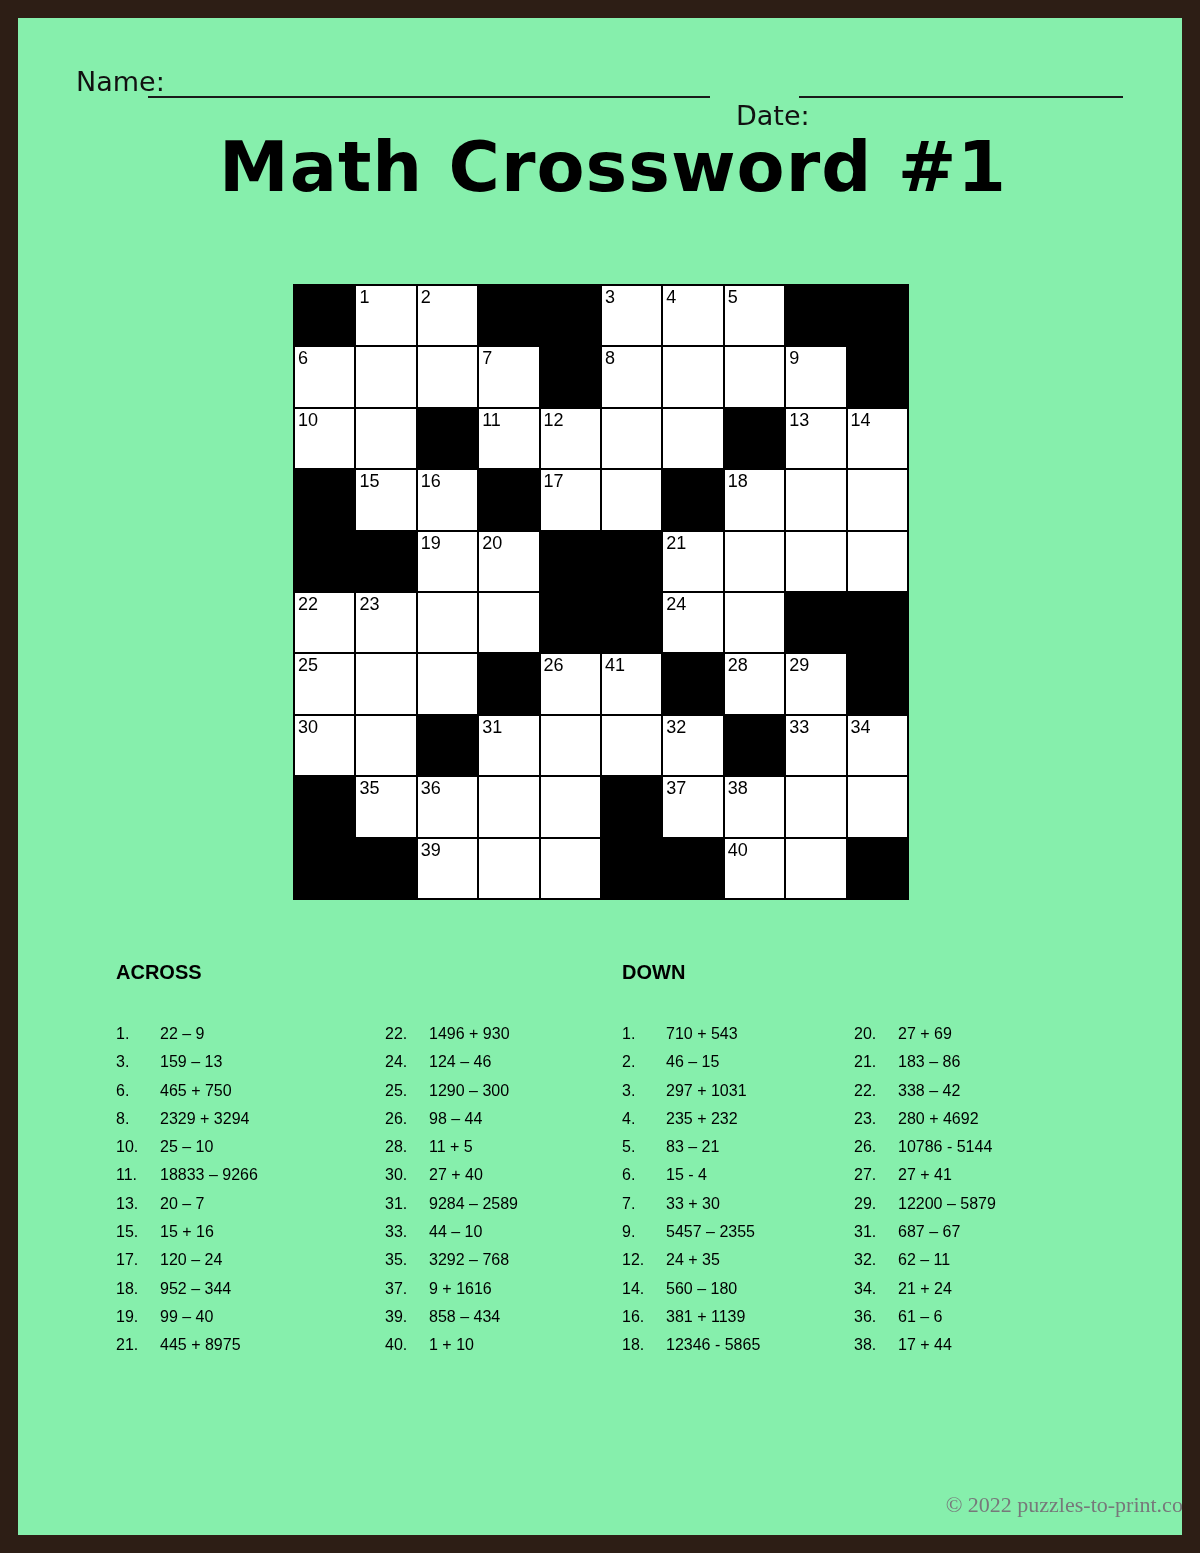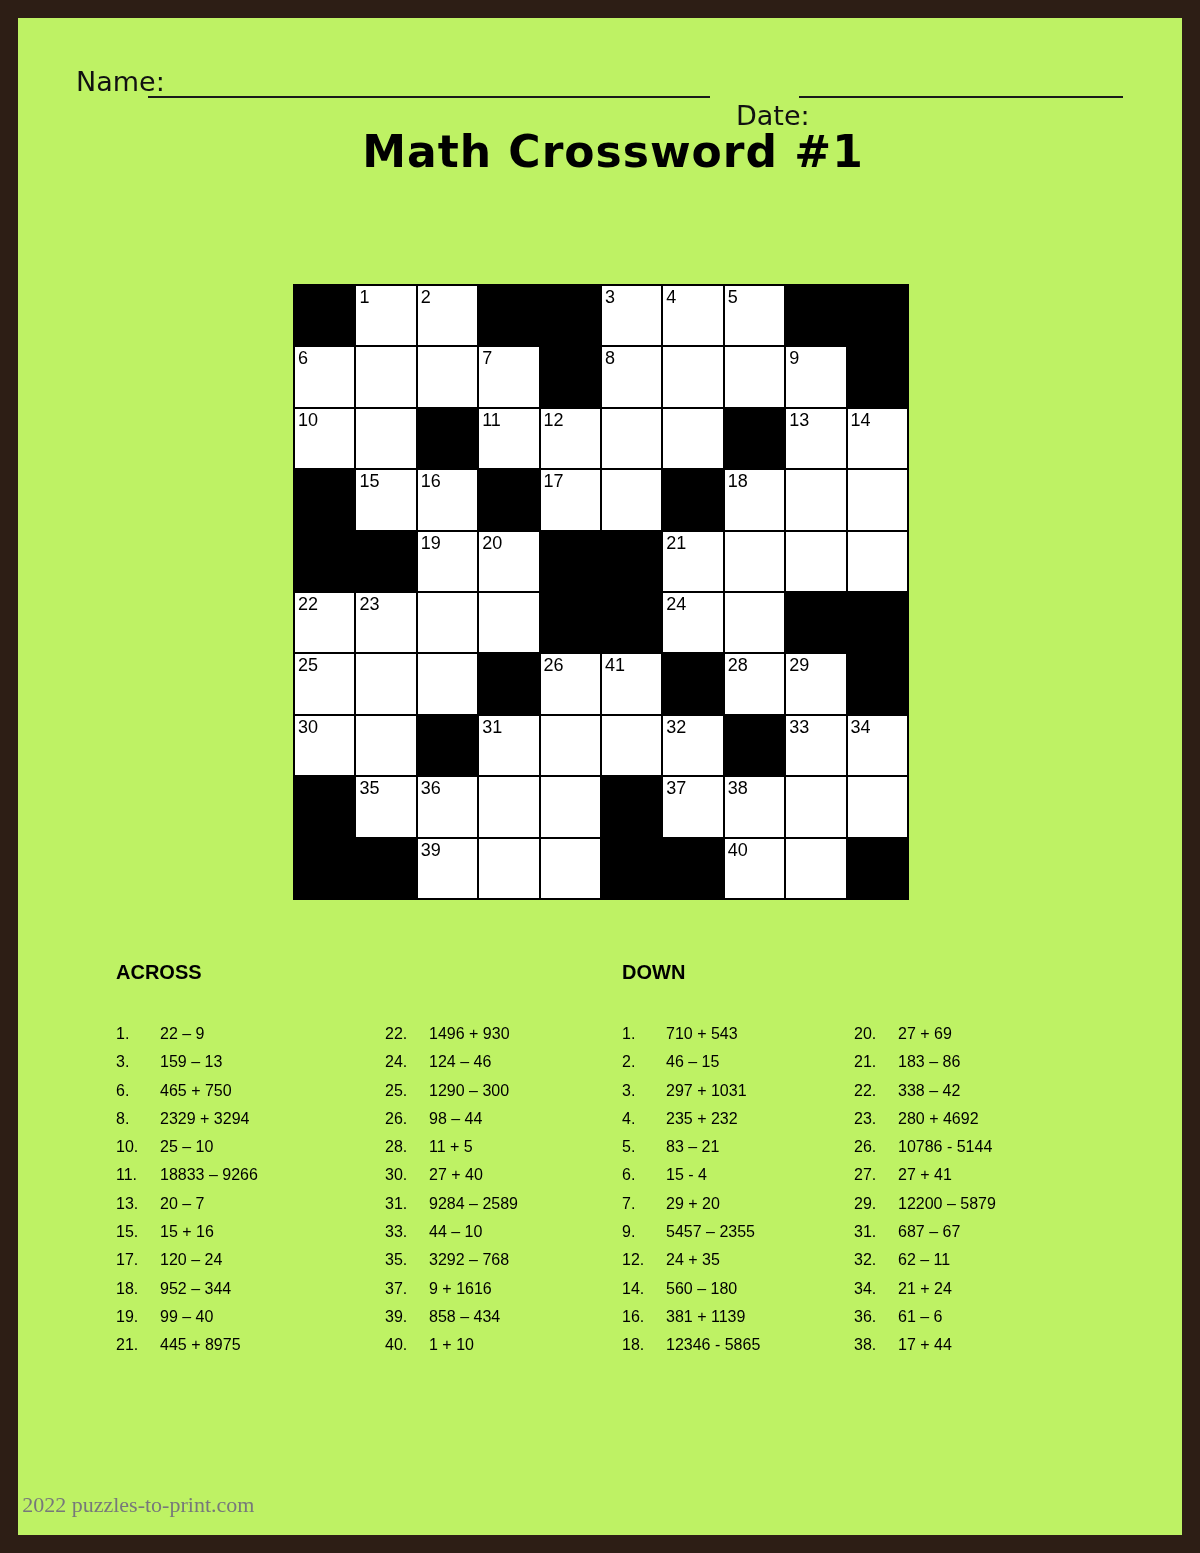--- a/index.html
+++ b/index.html
@@ -1,20 +1,20 @@
 <!DOCTYPE html>
 <html><head>
 <meta charset="utf-8">
 <style>
   * { margin:0; padding:0; box-sizing:border-box; }
   html,body { background:#fff; }
   .page {
     position:relative;
     width:1200px; height:1553px;
-    background:#bef264;
+    background:#86efac;
     font-family:"Liberation Sans", sans-serif;
     overflow:hidden;
   }
   .frame {
     position:absolute; inset:0;
     border:18px solid #2d1e15;
     pointer-events:none;
     z-index:50;
   }
   
@@ -30,21 +30,21 @@
     border-bottom:2px solid #1a1a1a;
   }
   .name-line { left:148px; top:96px; width:562px; }
   .date-line { left:799px; top:96px; width:324px; }
   
   .title {
     position:absolute; left:0; right:0; top:126px;
     text-align:center;
     font-family:"DejaVu Sans", sans-serif;
     font-weight:800;
-    font-size:44px;
+    font-size:70px;
     letter-spacing:1px;
     color:#000;
     padding-left:26px;
   }
   
   .grid {
     position:absolute; left:293px; top:284px;
     display:grid;
     grid-template-columns:repeat(10, 61.4px);
     grid-auto-rows:61.4px;
@@ -69,21 +69,21 @@
   .clue-col { position:absolute; top:1020px; }
   .clue-col.ac1 { left:116px; }
   .clue-col.ac2 { left:385px; }
   .clue-col.dc1 { left:622px; }
   .clue-col.dc2 { left:854px; }
   .clue { height:28.3px; line-height:28.3px; font-size:16px; color:#000; white-space:nowrap; }
   .cnum { display:inline-block; width:44px; }
   
   .footer {
     position:absolute; left:0; right:0; top:1492px;
-    text-align:left;
+    text-align:right;
     font-family:"Liberation Serif", serif;
     font-size:22px;
     color:#77787a;
   }
 </style>
 </head>
 <body>
 
 <div class="page">
   <div class="frame" style="border-color: rgb(45, 30, 21);"></div>
@@ -309,21 +309,21 @@
       <div class="clue"><span class="cnum">39.</span><span class="ctext">858 – 434</span></div>
       <div class="clue"><span class="cnum">40.</span><span class="ctext">1 + 10</span></div>
     </div>
   <div class="clue-col dc1" id="down-col1">
       <div class="clue"><span class="cnum">1.</span><span class="ctext">710 + 543</span></div>
       <div class="clue"><span class="cnum">2.</span><span class="ctext">46 – 15</span></div>
       <div class="clue"><span class="cnum">3.</span><span class="ctext">297 + 1031</span></div>
       <div class="clue"><span class="cnum">4.</span><span class="ctext">235 + 232</span></div>
       <div class="clue"><span class="cnum">5.</span><span class="ctext">83 – 21</span></div>
       <div class="clue"><span class="cnum">6.</span><span class="ctext">15 - 4</span></div>
-      <div class="clue"><span class="cnum">7.</span><span class="ctext">29 + 20</span></div>
+      <div class="clue"><span class="cnum">7.</span><span class="ctext">33 + 30</span></div>
       <div class="clue"><span class="cnum">9.</span><span class="ctext">5457 – 2355</span></div>
       <div class="clue"><span class="cnum">12.</span><span class="ctext">24 + 35</span></div>
       <div class="clue"><span class="cnum">14.</span><span class="ctext">560 – 180</span></div>
       <div class="clue"><span class="cnum">16.</span><span class="ctext">381 + 1139</span></div>
       <div class="clue"><span class="cnum">18.</span><span class="ctext">12346 - 5865</span></div>
     </div>
   <div class="clue-col dc2" id="down-col2">
       <div class="clue"><span class="cnum">20.</span><span class="ctext">27 + 69</span></div>
       <div class="clue"><span class="cnum">21.</span><span class="ctext">183 – 86</span></div>
       <div class="clue"><span class="cnum">22.</span><span class="ctext">338 – 42</span></div>

